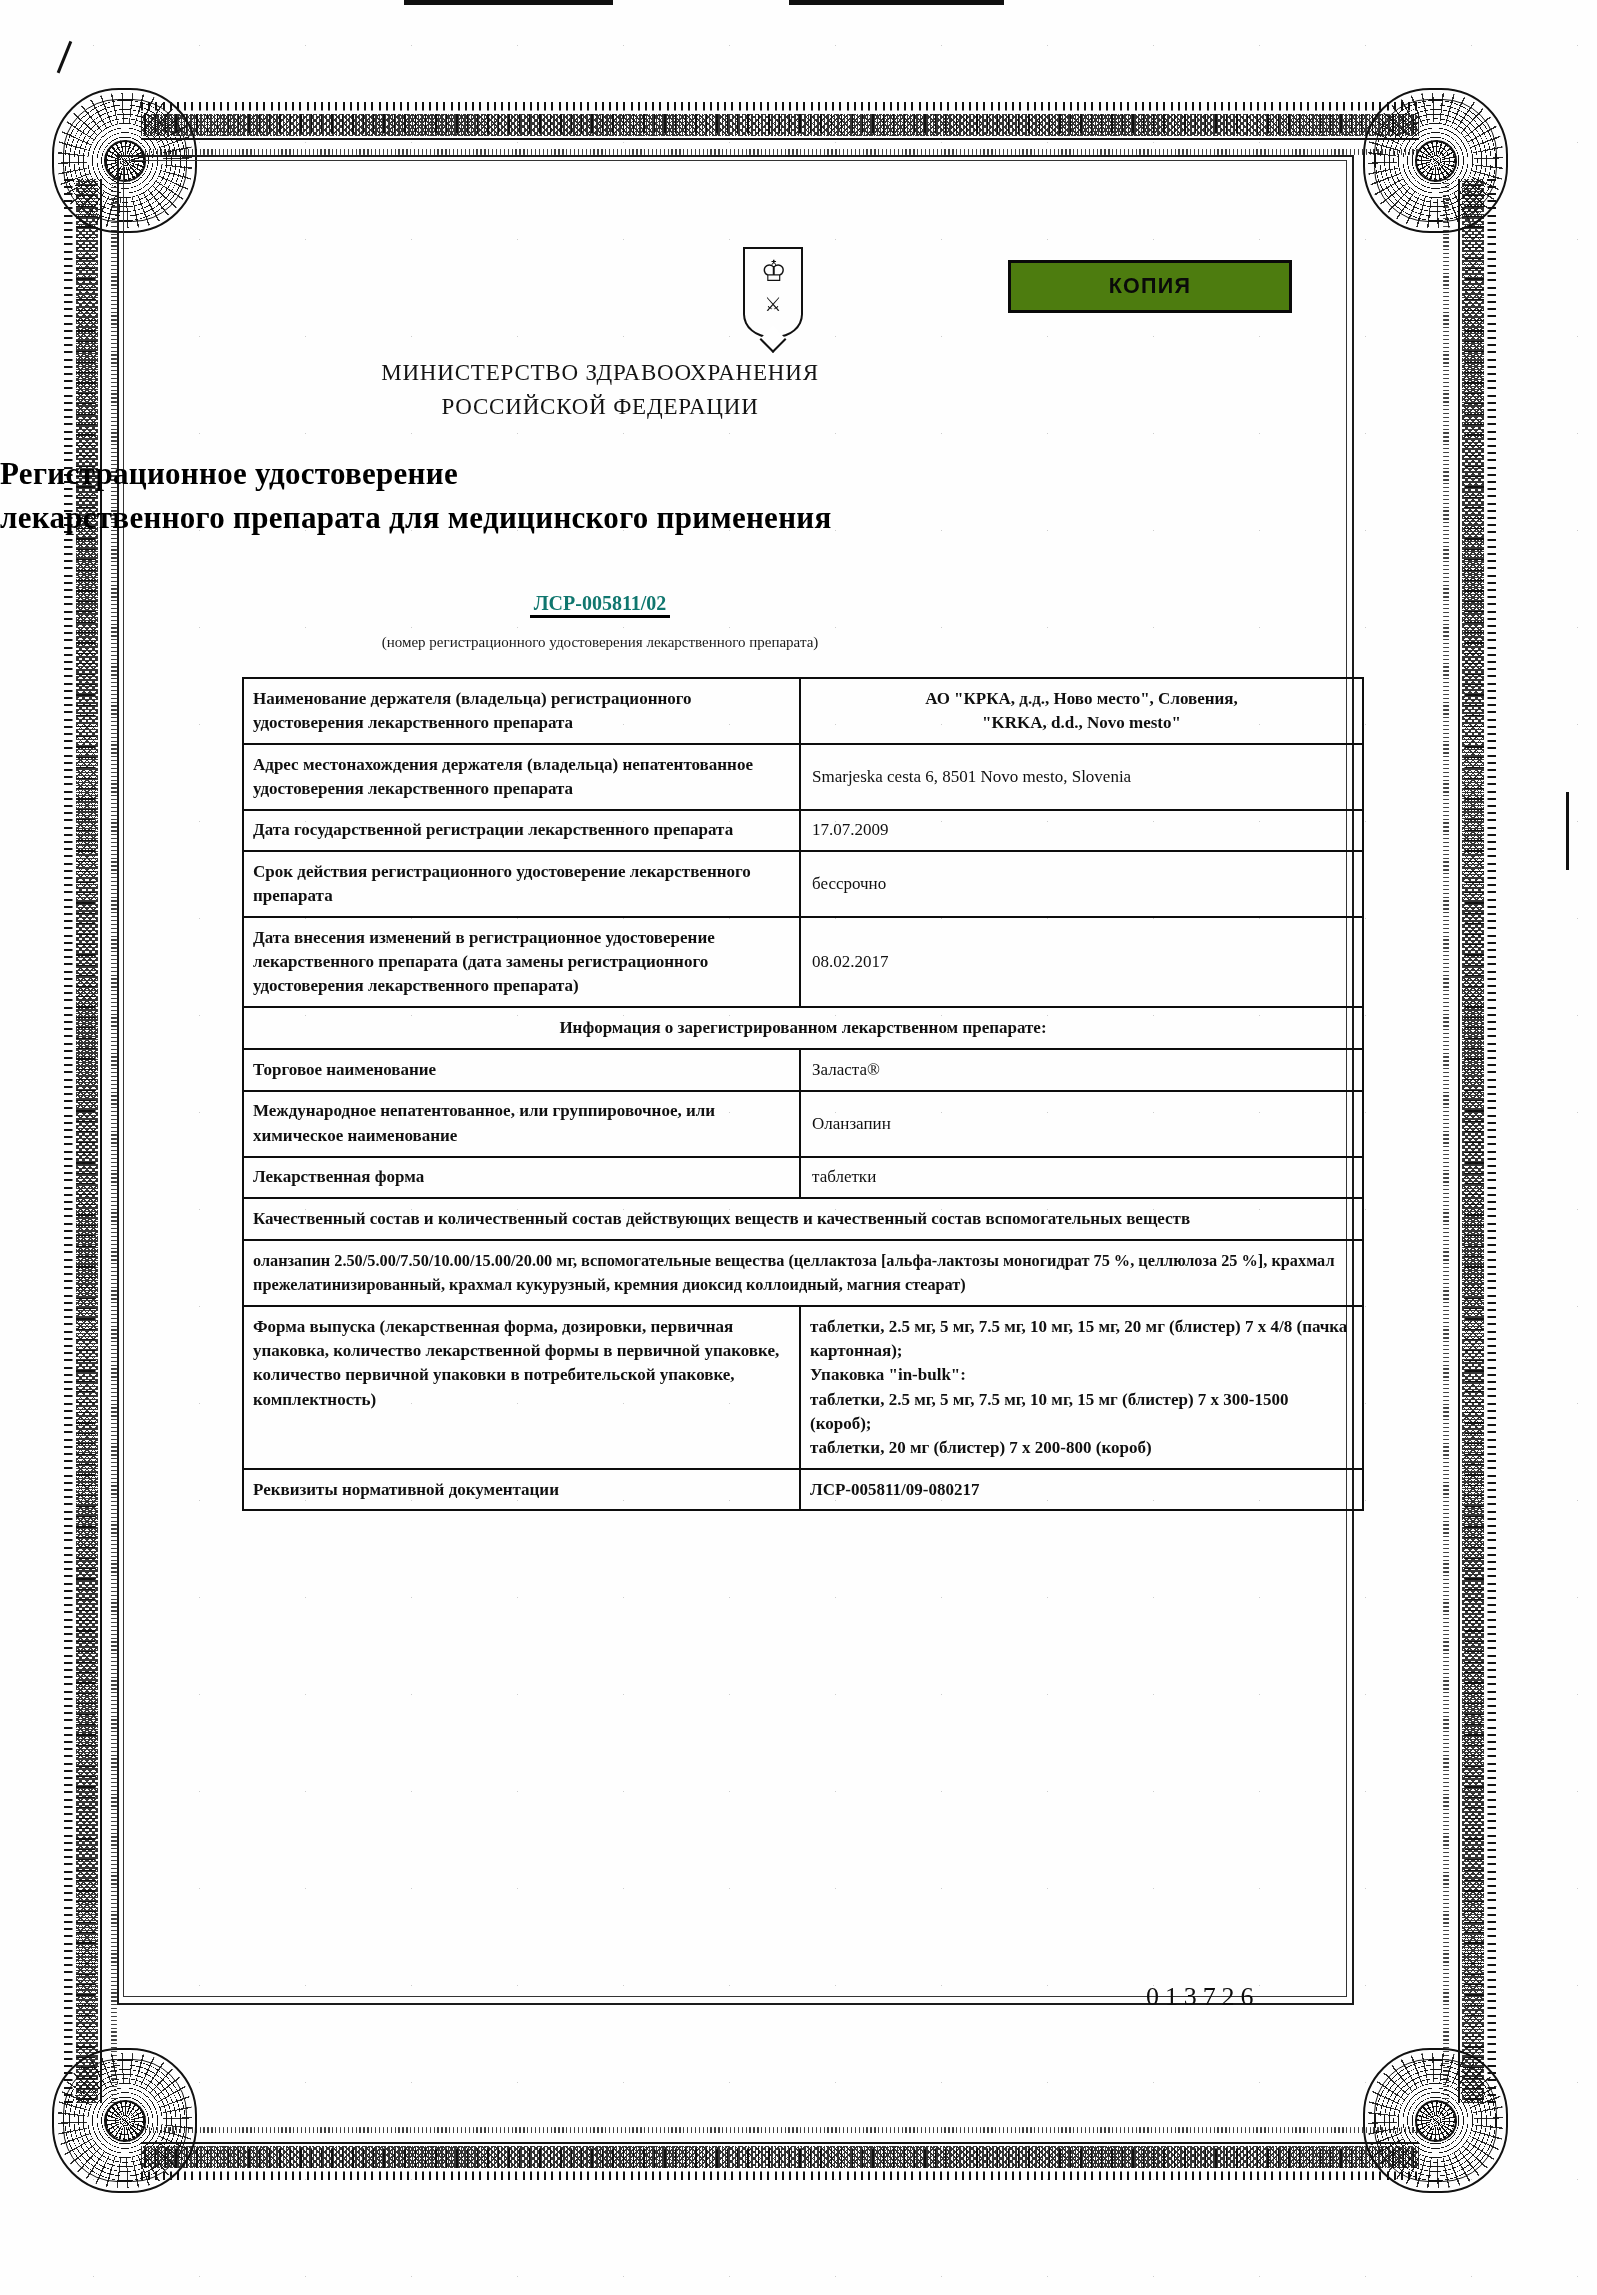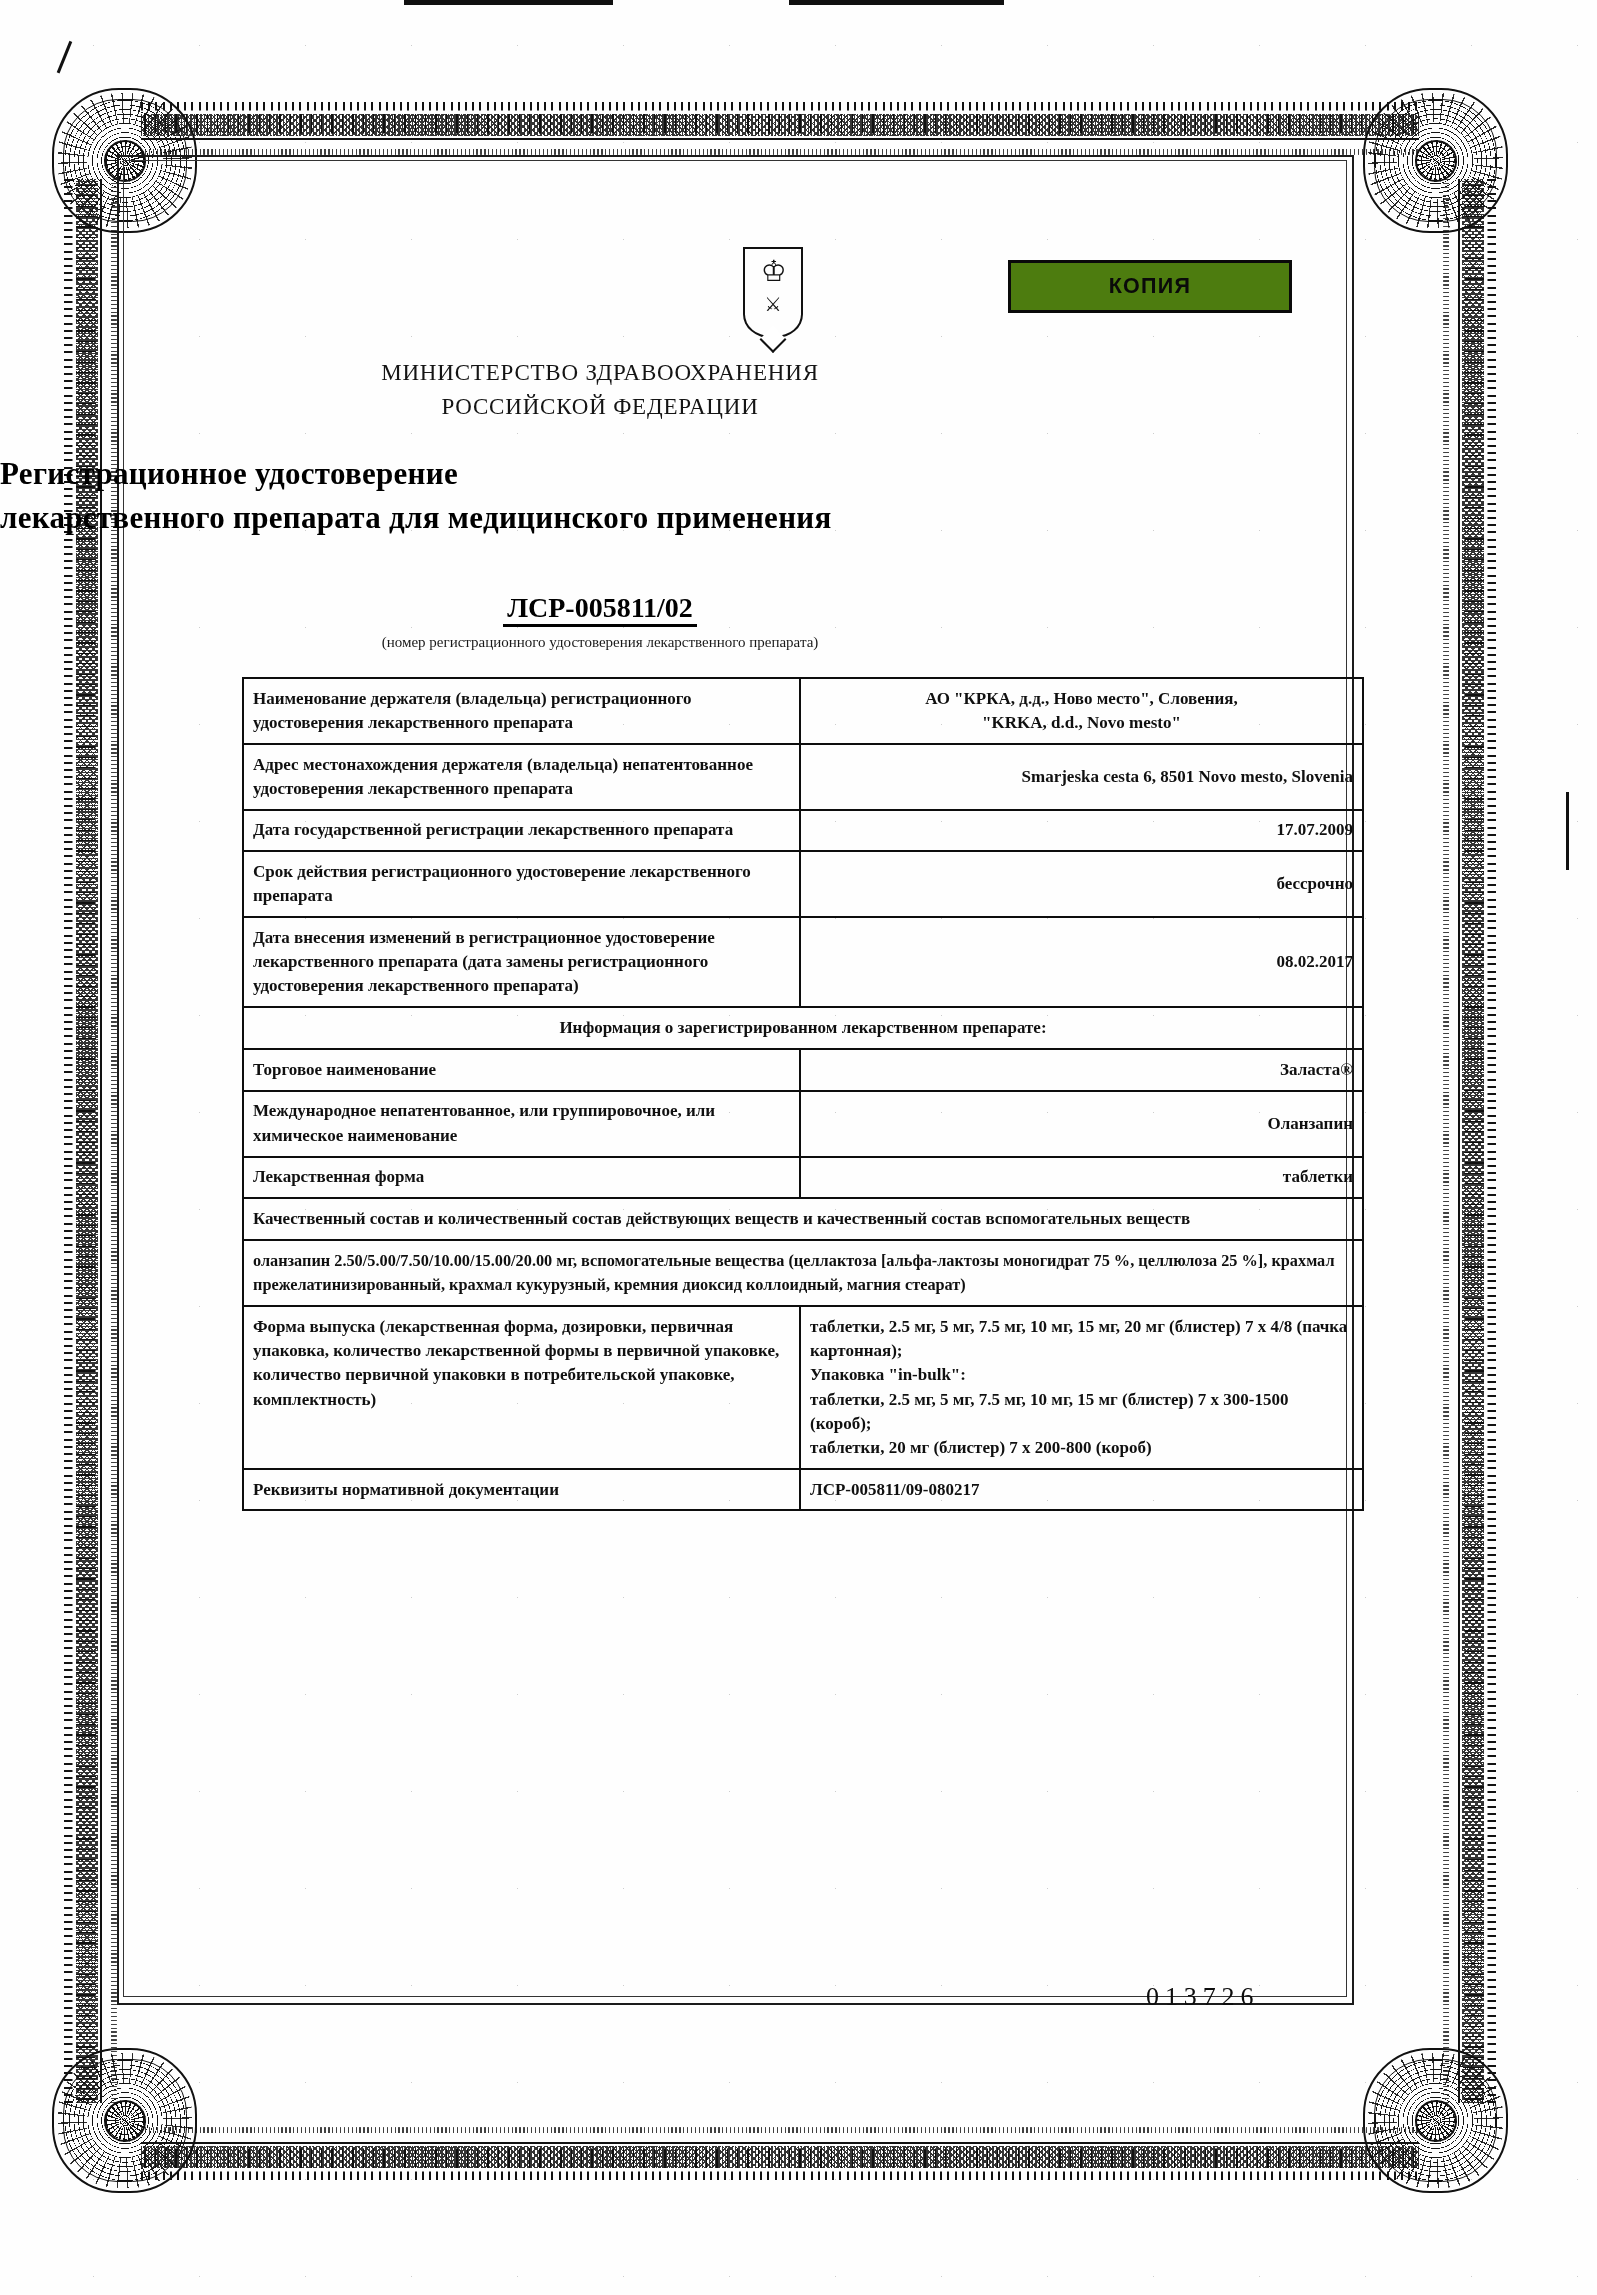--- a/index.html
+++ b/index.html
@@ -113,37 +113,37 @@
     font-family:"Liberation Serif", serif;font-size:23px;letter-spacing:0.8px;color:#141414;}
   #min1{top:360px;}
   #min2{top:394px;}
 
   .bigtitle{position:absolute;left:0;width:1200px;text-align:left;
     font-weight:700;color:#000;font-family:"Liberation Serif", serif;}
   #t1{top:456px;font-size:31px;letter-spacing:0.3px;}
   #t2{top:500px;font-size:31px;letter-spacing:0.3px;}
 
   #regno{position:absolute;left:0;width:1200px;text-align:center;top:592px;
-    font-weight:700;font-size:28px;color:#000000;}
+    font-weight:700;font-size:20px;color:#0f766e;}
   #regno u{text-decoration:none;border-bottom:3.3px solid #000;padding:0 3.9px 1.3px;}
   #regsub{position:absolute;left:0;width:1200px;text-align:center;top:634px;
     font-size:15px;color:#1a1a1a;}
 
   
   #tbl{position:absolute;left:242px;top:677px;width:1122px;
        border-collapse:collapse;}
   #tbl td{border:2px solid #0d0d0d;padding:7.8px 9px;
           font-size:17px;line-height:1.42;vertical-align:top;color:#101010;}
   #tbl td.lbl{width:537px;font-weight:700;}
   #tbl td.val{text-align:center;font-weight:700;}
   #tbl td.val.left{text-align:left;}
   #tbl td.full{font-weight:700;}
   #tbl td.fullc{text-align:center;font-weight:700;}
   #tbl td.body{font-weight:700;font-size:16.3px;line-height:1.5;margin-left:29px;}
-  #tbl td.valmid{text-align:right;font-weight:700;vertical-align:middle;padding-left:11px;}
+  #tbl td.valmid{text-align:left;font-weight:400;vertical-align:middle;padding-left:11px;}
 
   #serial{position:absolute;left:1146px;top:1982px;
     font-family:"Liberation Serif", serif;font-size:26px;letter-spacing:5.9px;color:#0d0d0d;}
 
   
   .cropbar{position:absolute;background:#101010;height:4.6px;}
 </style>
 </head>
 <body>
 

